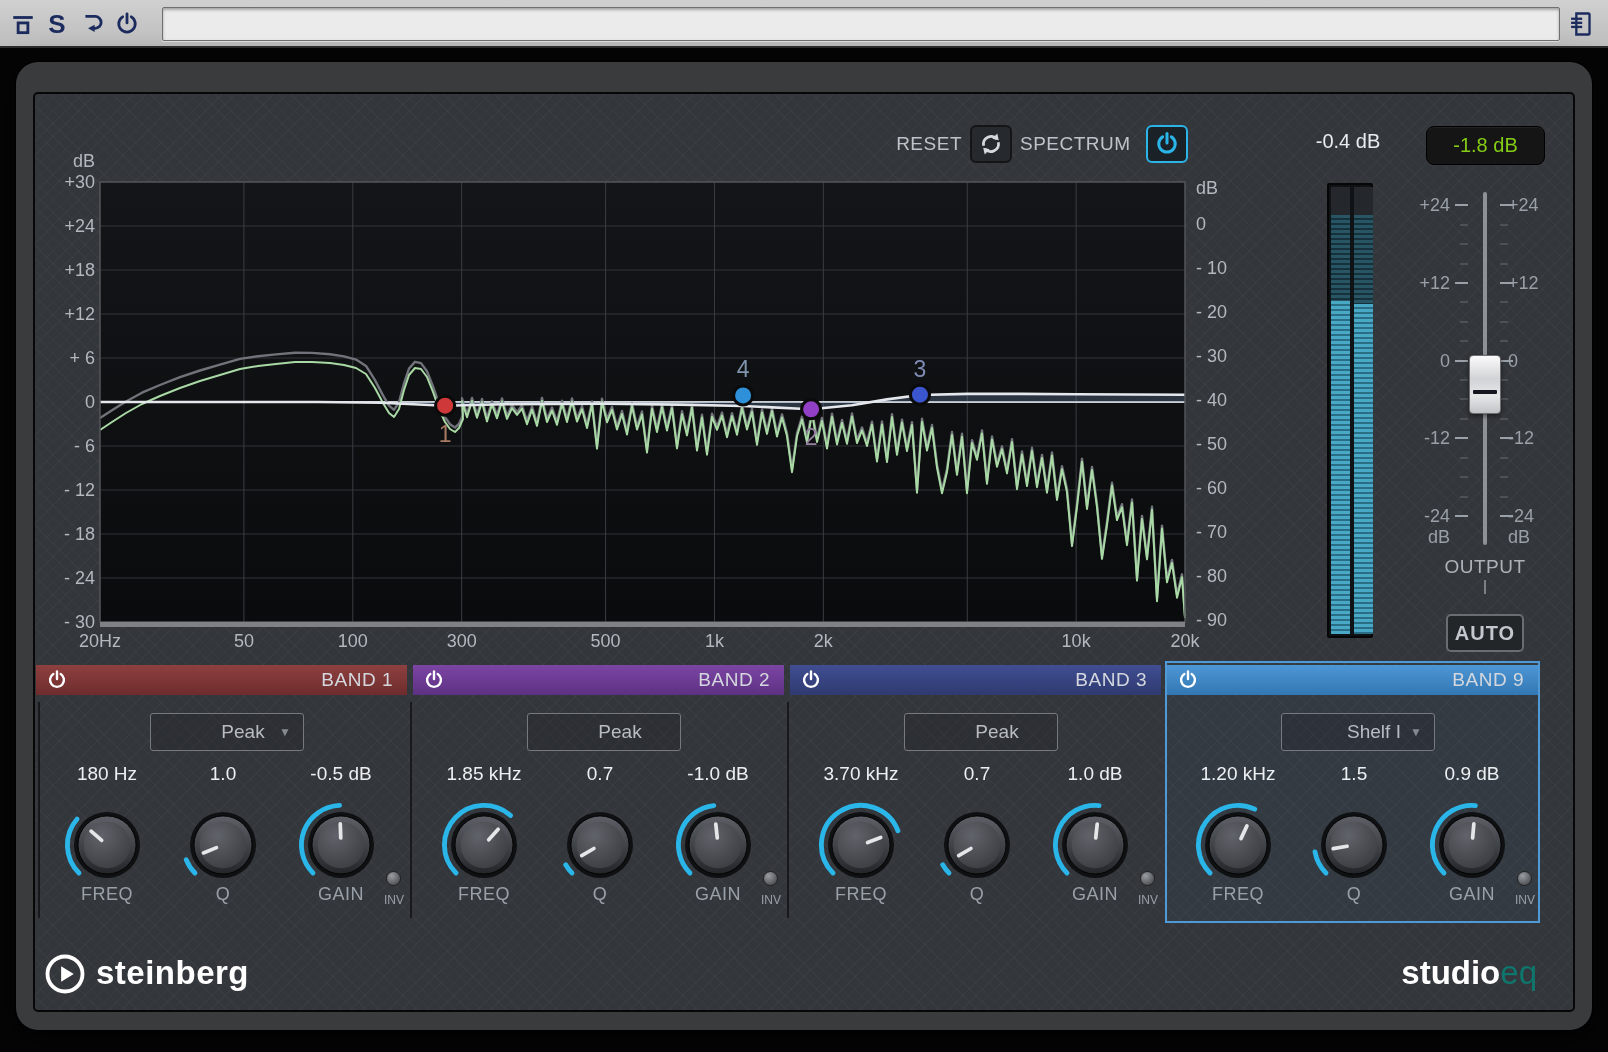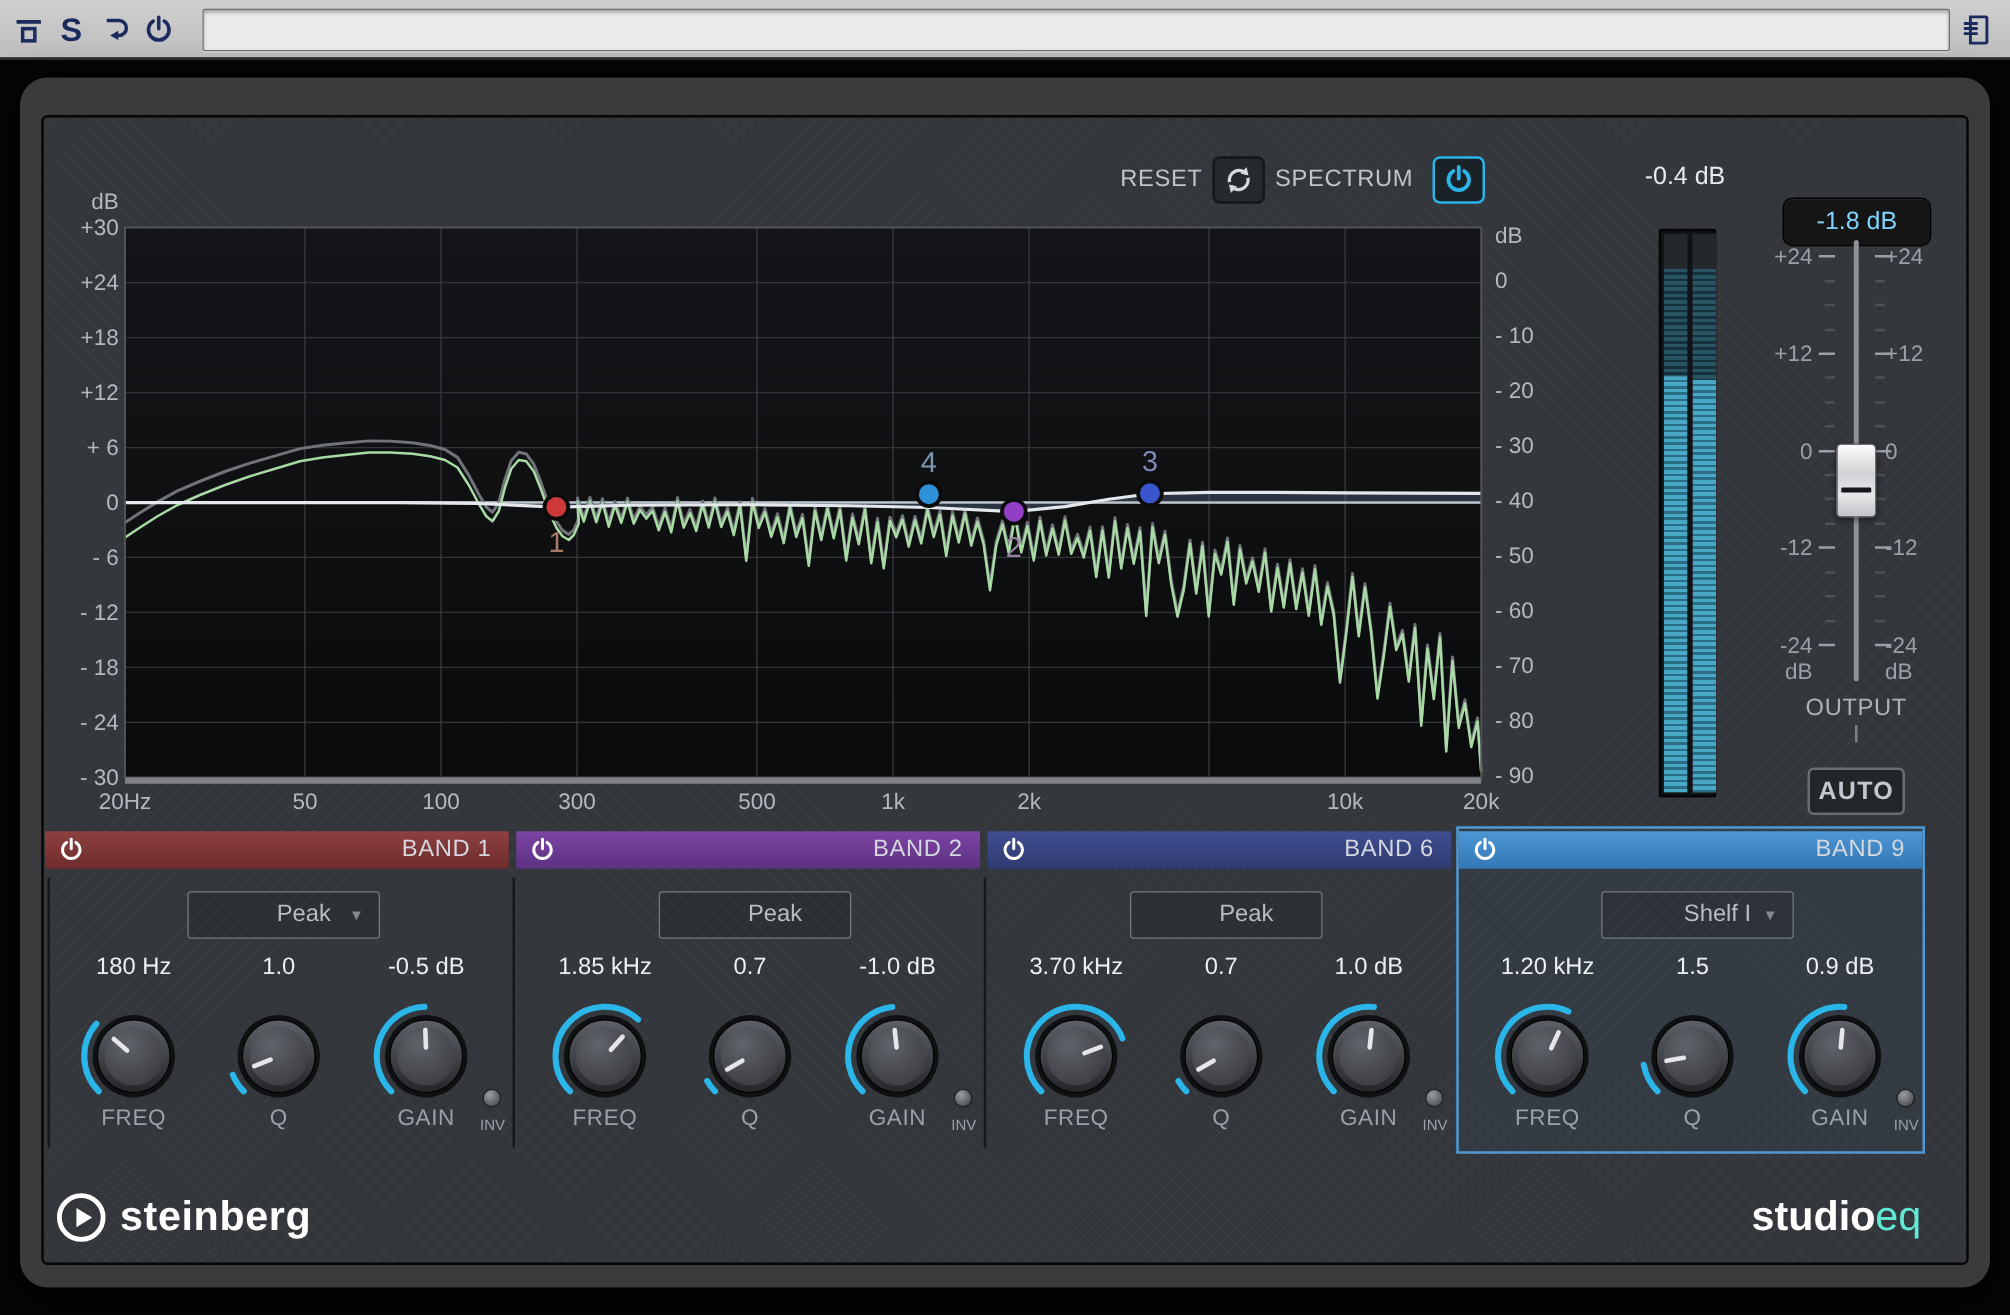--- a/index.html
+++ b/index.html
@@ -29,22 +29,22 @@
   .axis-lab{position:absolute;color:#b4b8bf;font-size:18px;line-height:22px;}
   .axis-lab.r{text-align:right;}
   .axis-lab.c{text-align:center;}
 
   
   .hdr-lab{position:absolute;color:#c0c4ca;font-size:19px;letter-spacing:.5px;}
   .sq-btn{position:absolute;width:42px;height:38px;border-radius:6px;background:#26292d;border:2px solid #131517;
     display:flex;align-items:center;justify-content:center;box-sizing:border-box;cursor:pointer;}
   .sq-btn.cyan{border-color:#2ab4e8;background:#1b2227;}
   .readout-text{position:absolute;color:#e9ecef;font-size:20px;text-align:center;}
-  .readout-box{position:absolute;background:#151516;border:1px solid #000;border-radius:8px;color:#7dd3fc;font-size:20px;
-    display:flex;align-items:center;justify-content:center;box-shadow:inset 0 1px 0 rgba(255,255,255,.06);cursor:pointer;margin-top:32px;}
+  .readout-box{position:absolute;background:#151516;border:1px solid #000;border-radius:8px;color:#84cc16;font-size:20px;
+    display:flex;align-items:center;justify-content:center;box-shadow:inset 0 1px 0 rgba(255,255,255,.06);cursor:pointer;}
 
   
   .meter{position:absolute;left:1327px;top:183px;width:46px;height:455px;background:#101316;border:2px solid #060606;border-radius:2px;box-sizing:border-box;}
   .meter-ch{position:absolute;top:2px;bottom:2px;width:19px;background:#24272b;overflow:hidden;}
   .seg{position:absolute;left:0;right:0;}
   .seg.dim{background:repeating-linear-gradient(to bottom,#275563 0 3px,#17313c 3px 5px);}
   .seg.bright{background:repeating-linear-gradient(to bottom,#49a8c6 0 3px,#2a6e86 3px 5px);}
 
   
   .fader-track{position:absolute;left:1483px;top:192px;width:4px;height:353px;background:#8e9196;border-radius:2px;}
@@ -76,21 +76,21 @@
   .knob-label{position:absolute;top:221px;width:120px;text-align:center;color:#9aa0a8;font-size:18px;letter-spacing:.5px;}
   .inv-dot{position:absolute;left:350px;top:208px;width:15px;height:15px;border-radius:50%;cursor:pointer;
     background:radial-gradient(circle at 35% 30%,#9a9da2,#55585c 70%,#3b3d40);border:1px solid #222;box-sizing:border-box;}
   .inv-lab{position:absolute;left:338px;top:230px;width:40px;text-align:center;color:#9aa0a8;font-size:12px;}
   .band-sep{position:absolute;top:702px;width:2px;height:216px;background:#17191c;}
 
   
   .brand{position:absolute;left:96px;top:954px;color:#fff;font-size:33px;font-weight:bold;letter-spacing:.5px;}
   .product{position:absolute;right:71px;top:954px;font-size:33px;}
   .product b{color:#fff;font-weight:bold;}
-  .product span{color:#5eead4;font-weight:normal;}
+  .product span{color:#0f766e;font-weight:normal;}
 </style>
 </head>
 <body>
 
 <div class="stage">
 
   <div class="titlebar">
     <div class="tb-icon" style="left:6px">
       <svg width="26" height="26" viewBox="0 0 24 24">
           <line x1="3" y1="6" x2="21" y2="6" stroke="#1c2b5e" stroke-width="2.6"></line>
@@ -394,21 +394,21 @@
         </div>
       </section>
       <section class="band" style="left: 790px; width: 371px;">
     <header class="band-header" style="background: linear-gradient(rgb(64, 78, 146), rgb(47, 58, 112));">
       <span class="band-power">
         <svg width="22" height="22" viewBox="0 0 24 24">
           <path d="M8 5.4 A7.6 7.6 0 1 0 16 5.4" fill="none" stroke="#fff" stroke-width="2.6" stroke-linecap="round"></path>
           <line x1="12" y1="2.6" x2="12" y2="11" stroke="#fff" stroke-width="2.6" stroke-linecap="round"></line>
         </svg>
       </span>
-      <span class="band-title">BAND 6</span>
+      <span class="band-title">BAND 3</span>
     </header>
     <div class="band-type">
       <span class="band-type-label">Peak</span>
 
     </div>
     <span class="inv-dot"></span>
     <span class="inv-lab">INV</span>
   <div class="knob-col" style="left: 11px; top: 0px;">
           <div class="knob-value">3.70 kHz</div>
           <div class="knob-box" style="left: 16px;"><svg viewBox="0 0 100 100" width="88" height="88">

